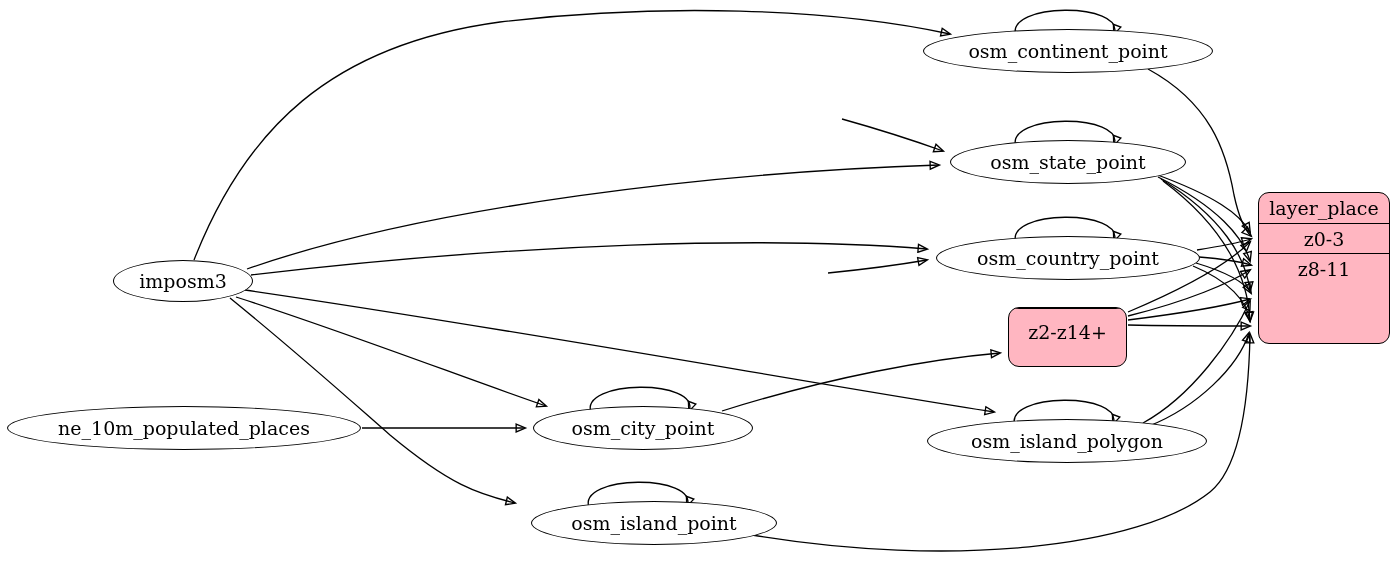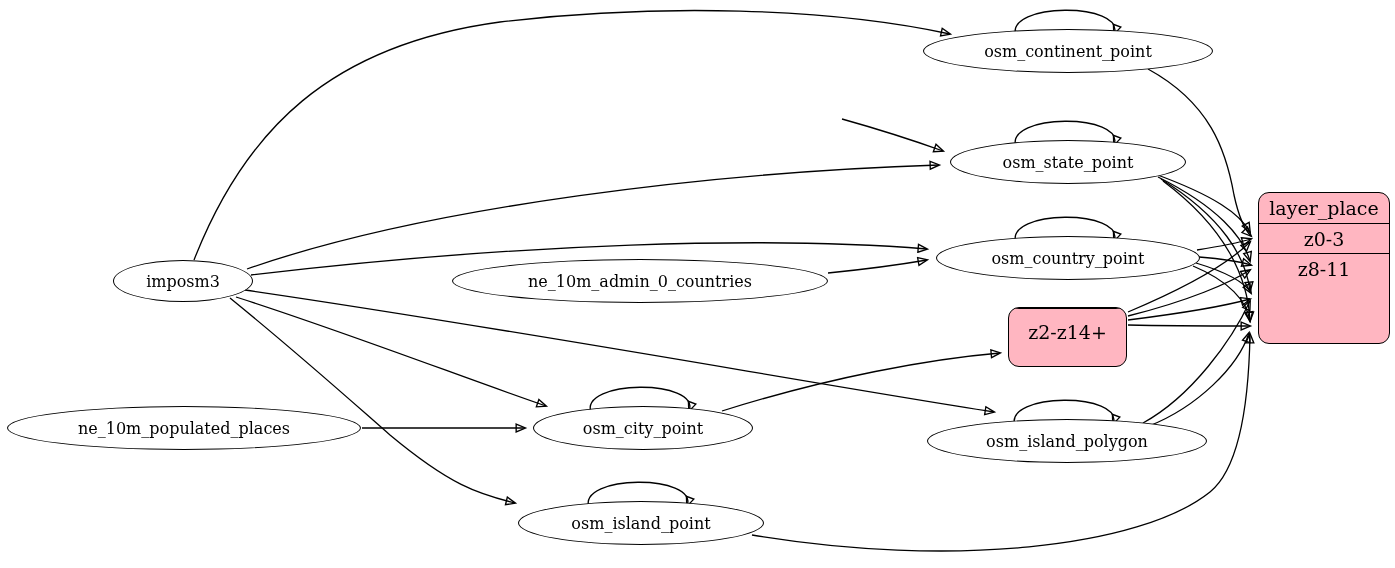--- a/index.html
+++ b/index.html
@@ -5,21 +5,21 @@
   html,body{margin:0;padding:0;background:#ffffff;}
   .canvas{
     position:relative;width:1395px;height:568px;background:#ffffff;
     font-family:"DejaVu Serif", serif;color:#000;overflow:hidden;
   }
   .edges{position:absolute;left:0;top:0;width:1395px;height:568px;}
   .edges path{fill:none;stroke:#000;stroke-width:1.3;}
   .node{
     position:absolute;border:1.4px solid #000;border-radius:50%;
     background:#fff;display:flex;align-items:center;justify-content:center;
-    font-size:16px;white-space:nowrap;box-sizing:border-box;
+    font-size:19px;white-space:nowrap;box-sizing:border-box;
   }
   .record{
     position:absolute;border:1.6px solid #000;border-radius:11px;
     background:#FFB6C1;box-sizing:border-box;overflow:hidden;
     font-size:19px;text-align:center;
   }
   .rec-title,.rec-row{
     display:flex;align-items:center;justify-content:center;
     box-sizing:border-box;white-space:nowrap;
   }
@@ -77,23 +77,20 @@
     <path marker-end="url(#arrow)" d="M 1143,423 C 1192,396 1232,340 1250,301"></path>
     <path marker-end="url(#arrow)" d="M 1149,426 C 1197,407 1238,367 1249,333"></path>
     <path marker-end="url(#arrow)" d="M 752,535 C 950,568 1140,548 1210,492 C 1242,466 1249,390 1250,334"></path>
   </svg>
 
   <div class="node" style="left:113px;top:260px;width:140px;height:42px;">
     <span>imposm3</span>
   </div>
 
 
-  <div class="node" style="left:452px;top:259px;width:376px;height:44px;">
-    <span>ne_10m_admin_0_countries</span>
-  </div>
 
   <div class="node" style="left:7px;top:406px;width:354px;height:44px;">
     <span>ne_10m_populated_places</span>
   </div>
 
   <div class="node" style="left:923px;top:29px;width:290px;height:44px;">
     <span>osm_continent_point</span>
   </div>
 
   <div class="node" style="left:950px;top:140px;width:236px;height:44px;">
@@ -105,21 +102,21 @@
   </div>
 
   <div class="node" style="left:927px;top:419px;width:280px;height:44px;">
     <span>osm_island_polygon</span>
   </div>
 
   <div class="node" style="left:533px;top:406px;width:220px;height:44px;">
     <span>osm_city_point</span>
   </div>
 
-  <div class="node" style="left:518px;top:501px;width:246px;height:44px;">
+  <div class="node" style="left:531px;top:501px;width:246px;height:44px;">
     <span>osm_island_point</span>
   </div>
 
   <div class="record lc" style="left:1008px;top:307px;width:119px;height:60px;">
     <div class="rec-row">z2-z14+</div>
   </div>
 
   <div class="record lp" style="left:1258px;top:192px;width:132px;height:152px;">
     <div class="rec-title">layer_place</div>
     <div class="rec-row">z0-3</div>

